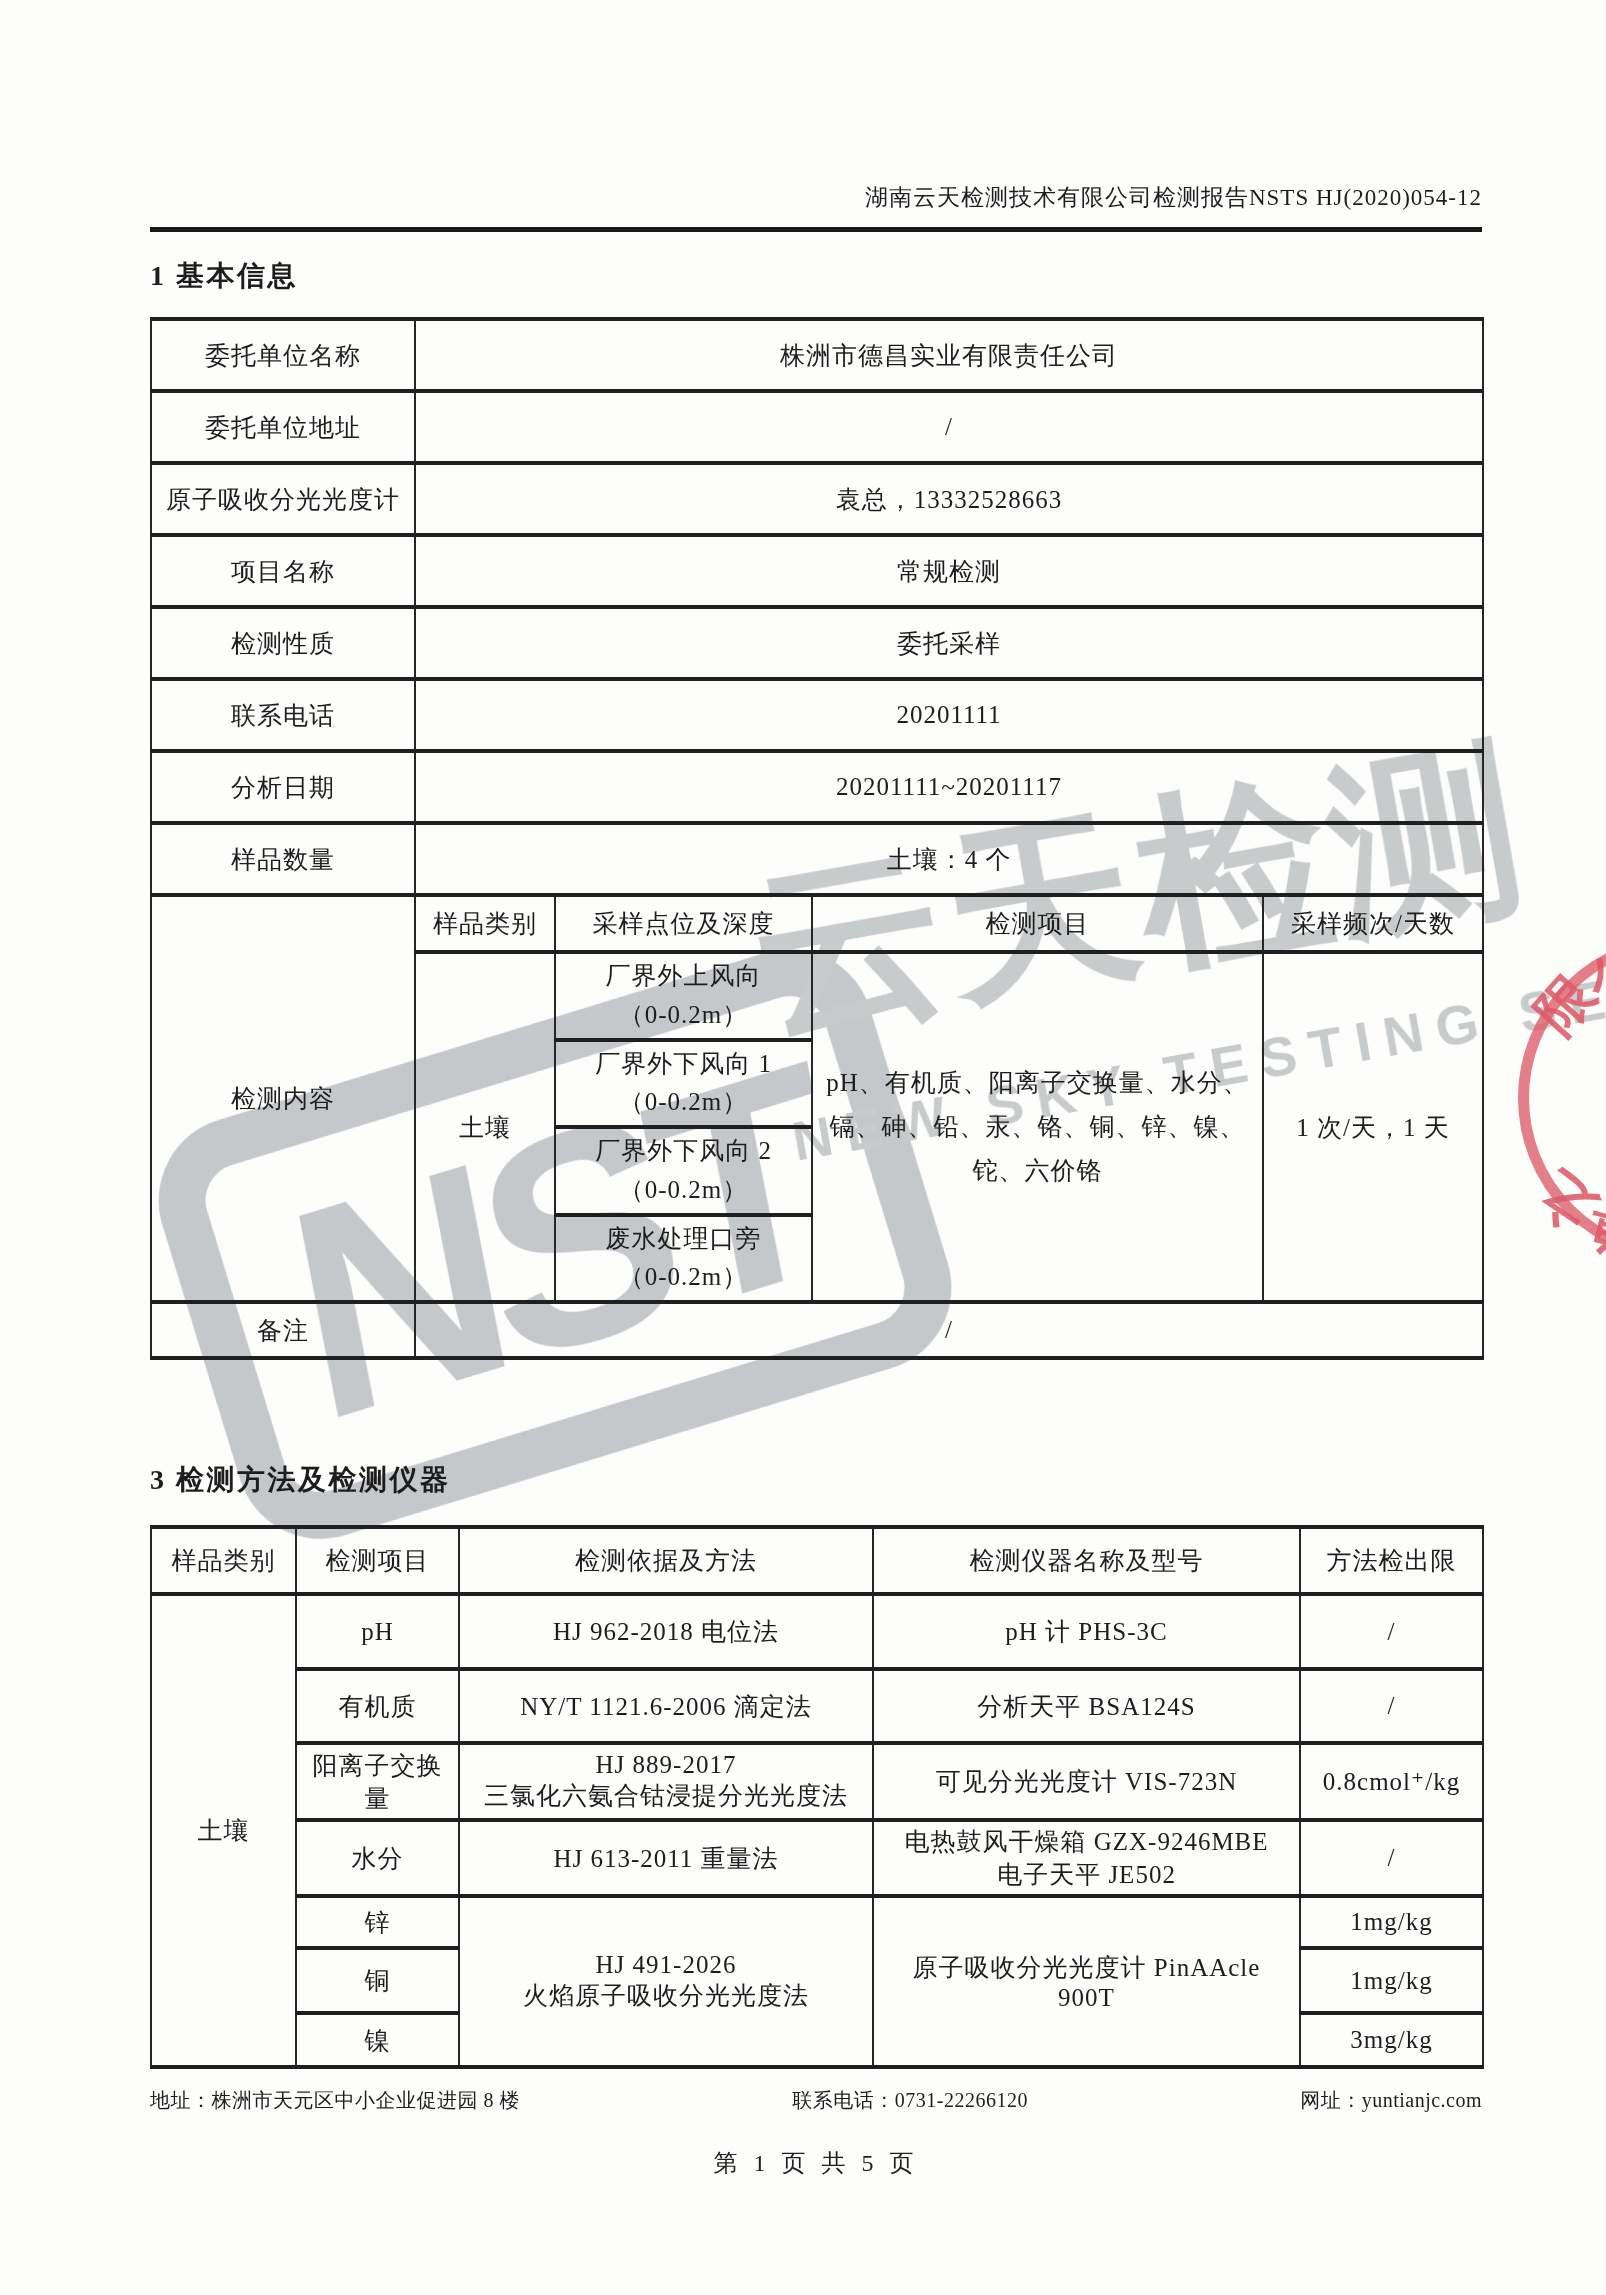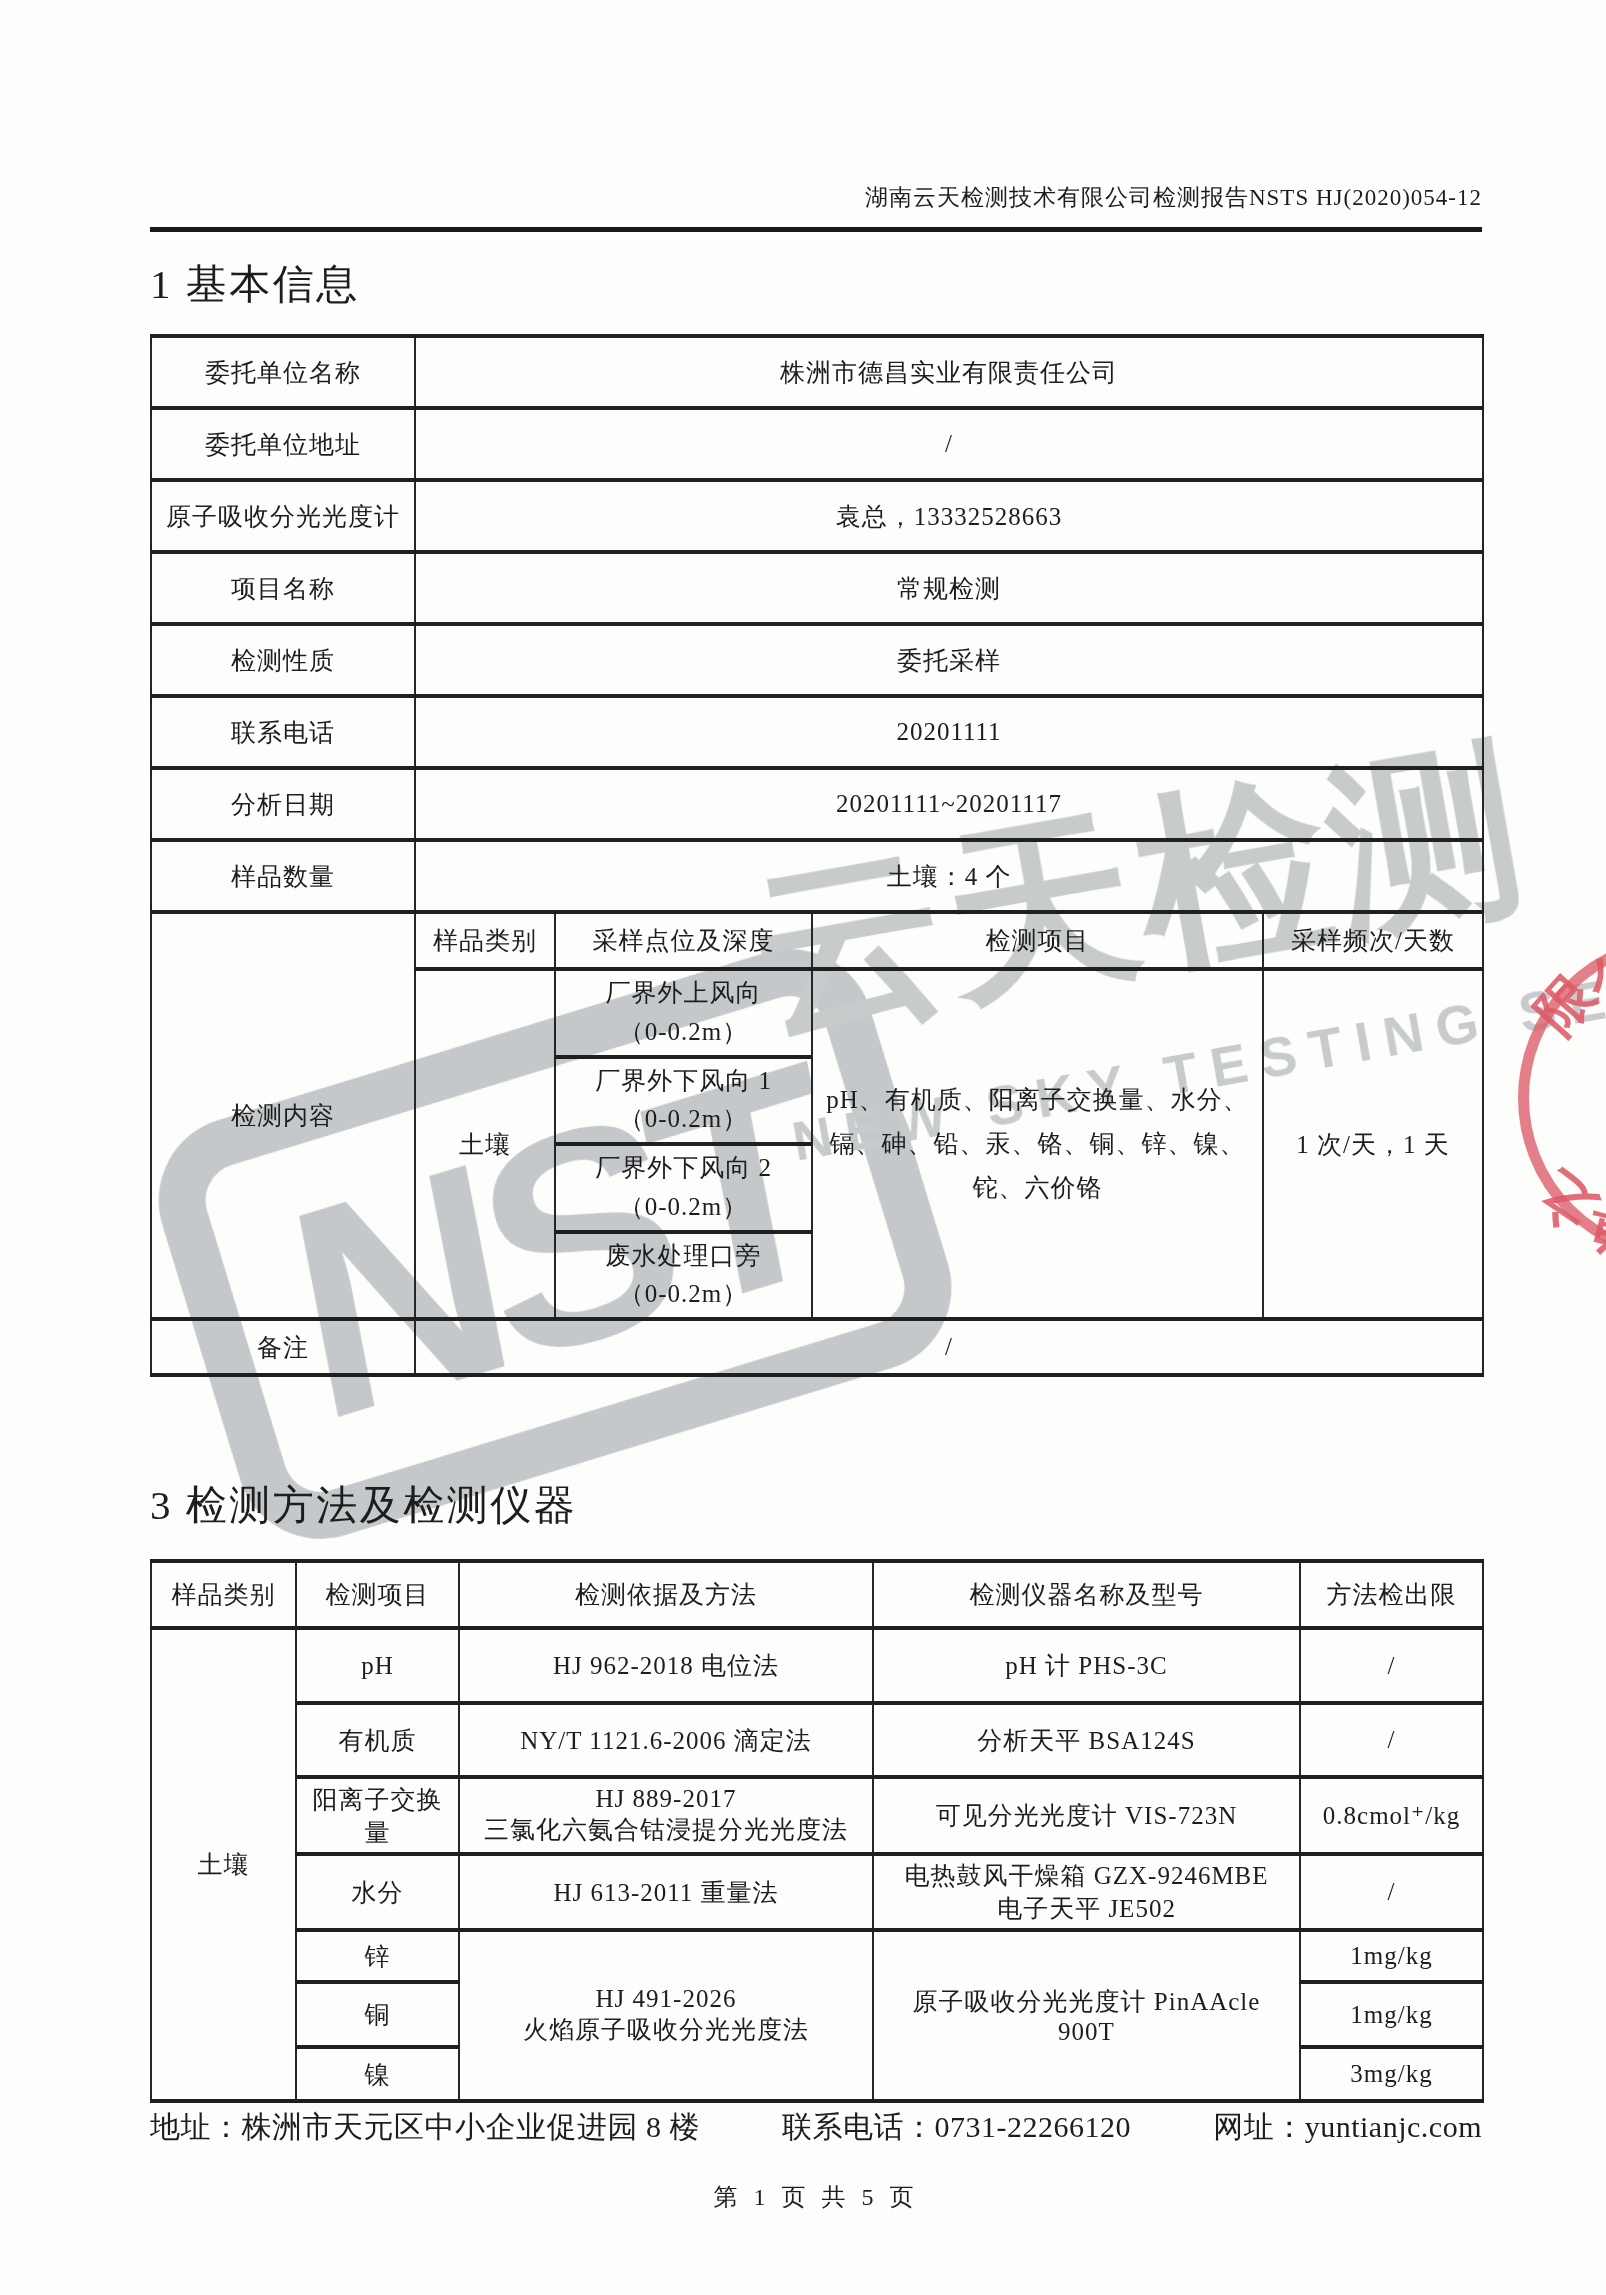--- a/index.html
+++ b/index.html
@@ -10,21 +10,21 @@
     font-family:"Liberation Serif","DejaVu Serif",serif;
     color:#1d1d1d;
   }
   .content { position:absolute; left:150px; top:182px; width:1332px; z-index:2; }
 
   
   .top-header { display:flex; justify-content:flex-end; align-items:baseline; font-size:23px; letter-spacing:1px; }
   .header-rule { height:5px; background:#191919; margin-top:14px; }
 
   
-  .sec-title { font-size:41px; font-weight:normal; letter-spacing:2.5px; margin-top:25px; }
+  .sec-title { font-size:28px; font-weight:bold; letter-spacing:2.5px; margin-top:25px; }
   .sec-title.second { margin-top:101px; }
 
   
   table { border-collapse:collapse; table-layout:fixed; width:1332px; margin-top:22px; }
   td, th {
     border:2.5px solid #262626;
     border-top:4.4px solid #1f1f1f; border-bottom:4.4px solid #1f1f1f;
     text-align:center; vertical-align:middle;
     font-size:25px; font-weight:normal; letter-spacing:1px;
     padding:3px 7px; overflow:hidden;
@@ -41,21 +41,21 @@
   .t2 tr.r-head   { height:67px; }
   .t2 tr.r-ph     { height:75px; }
   .t2 tr.r-org    { height:74px; }
   .t2 tr.r-cation { height:77px; }
   .t2 tr.r-water  { height:69px;padding-left:40px; }
   .t2 tr.r-zn     { height:52px; }
   .t2 tr.r-cu     { height:65px; }
   .t2 tr.r-ni     { height:54px; }
 
   
-  .page-footer { display:flex; justify-content:space-between; margin-top:4px; font-size:30px; letter-spacing:0.5px; }
+  .page-footer { display:flex; justify-content:space-between; margin-top:18px; font-size:20px; letter-spacing:0.5px; }
   .page-number { margin-top:33px; text-align:center; font-size:24px; letter-spacing:5px; }
 
   
   .watermark {
     position:absolute; left:138px; top:829px; width:1460px; height:740px;
     z-index:1; transform:rotate(-10deg); transform-origin:50% 50%;
     pointer-events:none; opacity:0.72;
   }
   .wm-logo {
     position:absolute; left:44px; top:143px; width:740px; height:434px;

